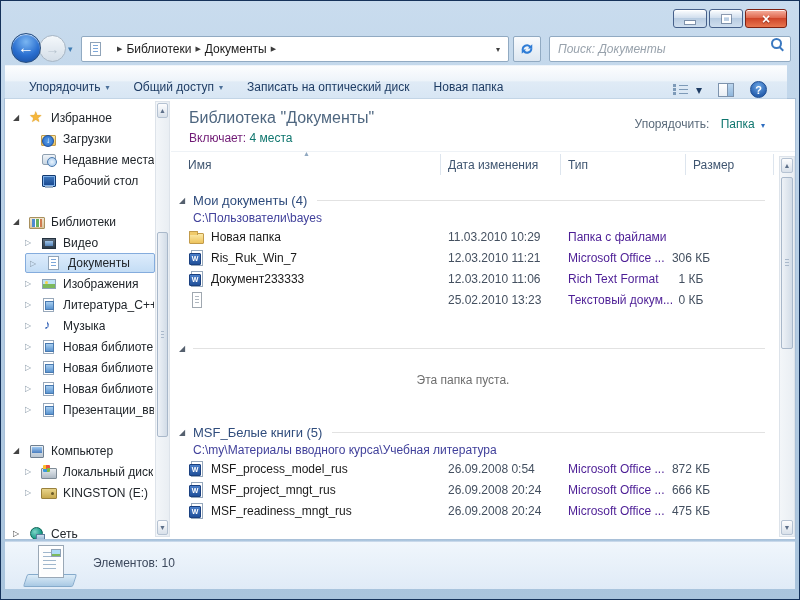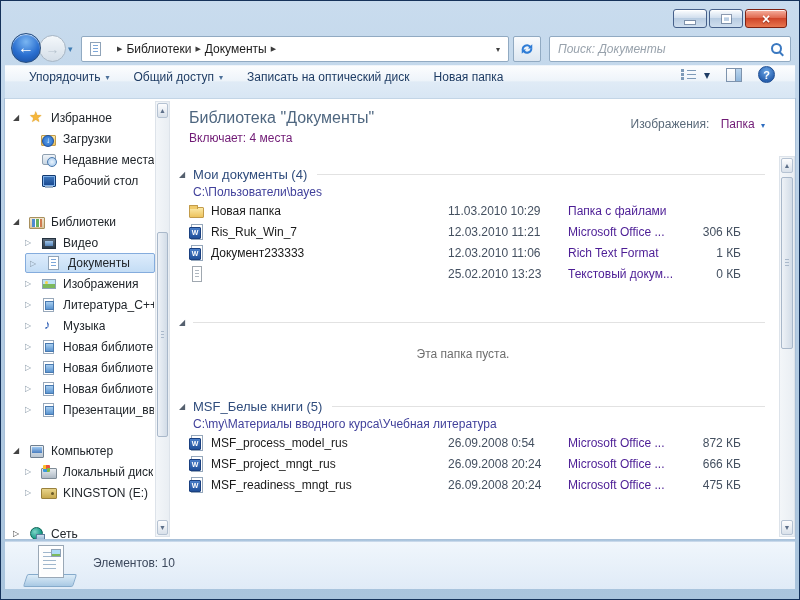--- a/index.html
+++ b/index.html
@@ -32,35 +32,35 @@
   .nav-caret{position:absolute;left:67px;top:43px;color:#3f7cb3;font-size:9px}
   .addr-bar{position:absolute;left:80px;top:35px;width:428px;height:26px;background:#fff;
     border:1px solid #91aac2;border-radius:2px;display:flex;align-items:center;padding:0 6px;gap:5px}
   .crumb{color:#1c1c1c;padding:1px 2px;white-space:nowrap}
   .crumb-sep{color:#3c3c3c;font-size:7px;padding:0 2px}
   .addr-caret{margin-left:auto;color:#404040;font-size:8px;padding:0 2px}
   .refresh-btn{position:absolute;left:512px;top:35px;width:28px;height:26px;
     background:linear-gradient(#f9fbfd,#dde7f1);border:1px solid #91aac2;border-radius:2px;
     display:flex;align-items:center;justify-content:center}
   .search-box{position:absolute;left:548px;top:35px;width:242px;height:26px;background:#fff;
-    border:1px solid #91aac2;border-radius:2px;display:flex;align-items:center;padding:0 6px}
+    border:1px solid #91aac2;border-radius:2px;display:flex;padding:0 6px}
   .search-box input{flex:1;border:none;outline:none;font-family:"Liberation Sans",sans-serif;
     font-size:12px;color:#333;background:transparent;min-width:0}
   .search-box input::placeholder{color:#98a2ac;font-style:italic}
   .search-glass{width:14px;height:14px;position:relative;flex:none}
   .search-glass::before{content:"";position:absolute;left:1px;top:1px;width:7px;height:7px;
     border:2px solid #3a78c0;border-radius:50%}
   .search-glass::after{content:"";position:absolute;right:0;bottom:1px;width:5px;height:2px;
     background:#3a78c0;transform:rotate(45deg)}
 
   
-  .toolbar{position:absolute;left:4px;right:4px;top:64px;height:34px;
+  .toolbar{position:absolute;left:4px;right:12px;top:64px;height:34px;
     background:linear-gradient(#fcfdfe,#eef4fa 45%,#e0ebf6 50%,#d8e6f4);
     border-top:1px solid #eef4fa;border-bottom:1px solid #c3d5e6;
-    display:flex;align-items:flex-start;z-index:1}
+    display:flex;align-items:flex-end;z-index:1}
   .tb-left{display:flex;align-items:center;padding-left:12px}
   .tb-btn{display:flex;align-items:center;gap:5px;padding:4px 12px;color:#1e3c64;cursor:default;border-radius:2px}
   .tb-btn .caret{color:#4d719a;font-size:8px}
   .tb-right{margin-left:auto;display:flex;align-items:center;gap:16px;padding-right:20px}
   .views-wrap{display:flex;align-items:center;gap:7px}
   .views-icon{width:16px;height:12px;position:relative}
   .views-icon::before{content:"";position:absolute;left:0;top:0;width:3px;height:3px;background:#7d9ab8;
     box-shadow:0 4px 0 #7d9ab8,0 8px 0 #7d9ab8}
   .views-icon::after{content:"";position:absolute;left:6px;top:1px;width:9px;height:1px;background:#7d9ab8;
     box-shadow:0 4px 0 #7d9ab8,0 8px 0 #7d9ab8}
@@ -95,21 +95,21 @@
   .sb-thumb::after{content:"";position:absolute;left:3px;right:3px;top:50%;height:8px;margin-top:-4px;
     background:repeating-linear-gradient(180deg,#aab9cb 0 1px,transparent 1px 3px)}
   .side-scroll .sb-thumb{top:130px;height:205px}
 
   
   .main{flex:1;position:relative;overflow:hidden}
   .lib-header{padding:10px 18px 0 18px;height:52px;box-sizing:border-box}
   .lib-title{font-size:16px;color:#4f6780}
   .includes{margin-top:4px}
   .includes .lbl{color:#701a75}
-  .link{color:#701a75}
+  .link{color:#0f766e}
   .arrange{position:absolute;top:18px;right:30px}
   .arrange .lbl{color:#5a6a7a;margin-right:8px}
   .arrange .caret{color:#2e6dc0;font-size:8px;margin-left:3px}
   .colrow{position:relative;height:26px;border-top:1px solid #eef2f6}
   .colh-label{position:absolute;top:6px;color:#3f5570}
   .colh-label.c0{left:17px}.colh-label.c1{left:277px}.colh-label.c2{left:397px}.colh-label.c3{left:522px}
   .colsep{position:absolute;top:2px;bottom:2px;width:1px;background:#dde5ee}
   .sort-glyph{position:absolute;left:132px;top:-2px;font-size:7px;color:#90a8c0}
   .files{position:relative}
   .ghead{display:flex;align-items:center;height:22px}
@@ -117,21 +117,21 @@
   .gexp{width:14px;margin-left:8px;font-size:8px;color:#55606e}
   .gname{font-size:13px;color:#2f4c7c;margin-right:10px;white-space:nowrap}
   .gline{flex:1;height:1px;background:#e2e2e2;margin-right:30px}
   .gpath{margin-left:22px;height:16px;color:#41419b;white-space:nowrap}
   .gempty{margin-top:14px;height:16px;text-align:center;color:#6e6e6e;padding-right:40px}
   .frow{position:relative;height:21px}
   .frow .fic{position:absolute;left:18px;top:2px}
   .f-name{position:absolute;left:40px;top:3px;color:#1a1a1a;white-space:nowrap}
   .f-date{position:absolute;left:277px;top:3px;color:#445060;white-space:nowrap}
   .f-type{position:absolute;left:397px;top:3px;color:#4c1d95;white-space:nowrap}
-  .f-size{position:absolute;left:470px;width:100px;top:3px;color:#445060;text-align:right}
+  .f-size{position:absolute;left:470px;width:100px;top:3px;color:#445060;text-align:center}
   .vscroll{position:absolute;right:0;top:57px;bottom:2px;width:16px;
     background:linear-gradient(90deg,#f3f6f9,#e9eef3);border:1px solid #dde3ea}
   .vscroll .sb-thumb{top:20px;height:172px}
 
   
   .statusbar{position:absolute;left:4px;right:4px;top:540px;height:48px;
     background:linear-gradient(#f0f6fc,#e0ebf7);border-top:1px solid #c8d8ea}
   .status-icon{position:absolute;left:18px;top:3px;width:54px;height:42px}
   .status-icon .page{position:absolute;left:15px;top:0;width:24px;height:31px;background:#fdfdfd;
     border:1px solid #9aa8b6;box-shadow:inset 0 0 0 2px #fff}
@@ -388,25 +388,36 @@
   </div>
 
   <div class="main" data-interactable="false">
     <div class="lib-header" data-interactable="false">
       <div class="lib-title" data-interactable="false">Библиотека "Документы"</div>
       <div class="includes" data-interactable="false">
         <span class="lbl" data-interactable="false">Включает:</span>
         <span class="link" data-interactable="true">4 места</span>
       </div>
       <div class="arrange" data-interactable="false">
-        <span class="lbl" data-interactable="false">Изображения:</span>
+        <span class="lbl" data-interactable="false">Упорядочить:</span>
         <span class="link" data-interactable="true">Папка</span>
         <span class="link caret" data-interactable="true">▾</span>
       </div>
     </div>
+    <div class="colrow" id="colrow" data-interactable="false">
+      <span class="sort-glyph" data-interactable="true">▲</span>
+    <span class="colh-label c0" data-interactable="true">Имя</span>
+        <span class="colh-label c1" data-interactable="true">Дата изменения</span>
+        <span class="colh-label c2" data-interactable="true">Тип</span>
+        <span class="colh-label c3" data-interactable="true">Размер</span>
+        <div class="colsep" data-interactable="true" style="left: 269px;"></div>
+        <div class="colsep" data-interactable="true" style="left: 389px;"></div>
+        <div class="colsep" data-interactable="true" style="left: 514px;"></div>
+        <div class="colsep" data-interactable="true" style="left: 602px;"></div>
+      </div>
     <div class="files" id="files" data-interactable="false">
         <div class="ghead g0" data-interactable="true">
           <span class="gexp" data-interactable="true">◢</span>
           <span class="gname" data-interactable="false">Мои документы (4)</span>
           <div class="gline" data-interactable="false"></div>
         </div>
         <div class="gpath" data-interactable="false">C:\Пользователи\bayes</div>
         <div class="frow" data-interactable="true">
           <span class="fic ic ic-folder" data-interactable="false"></span>
           <span class="f-name" data-interactable="false">Новая папка</span>

